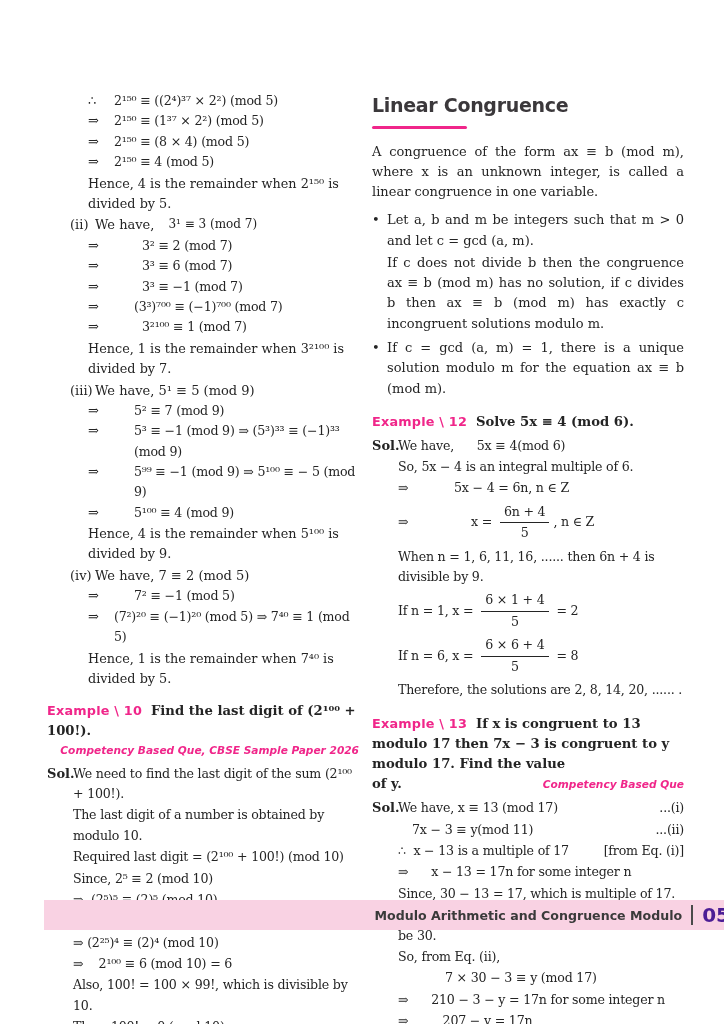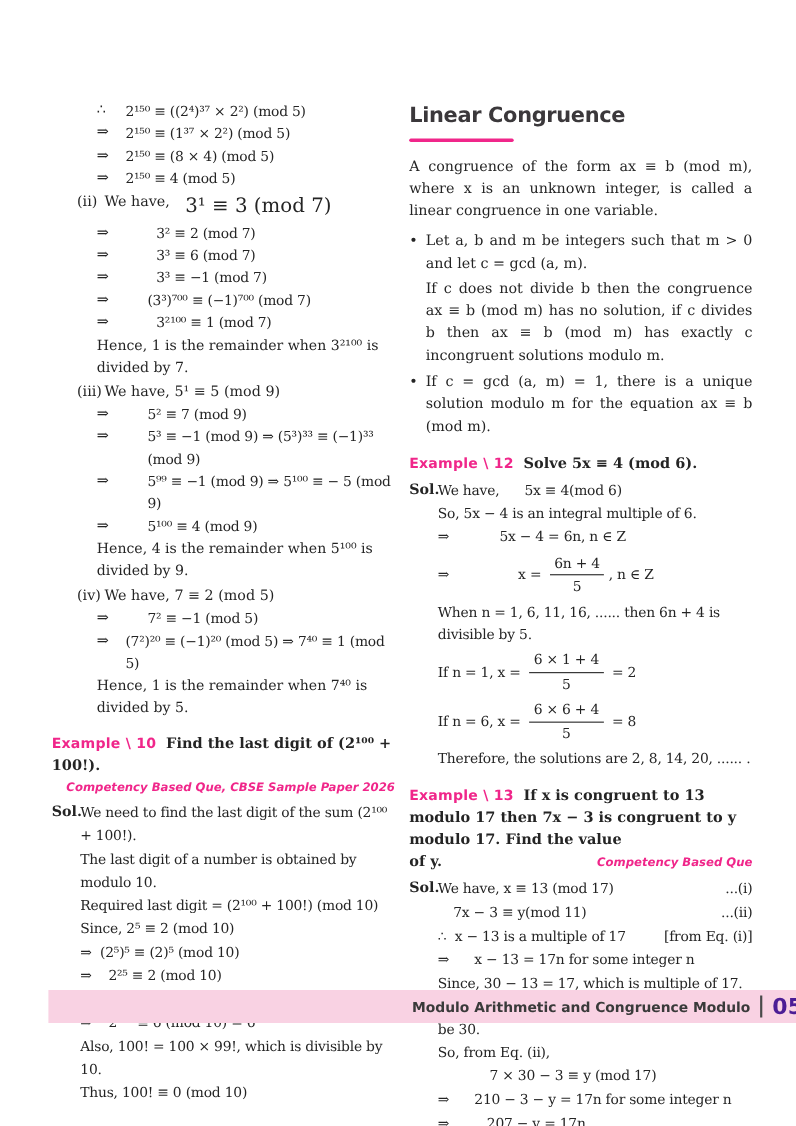--- a/index.html
+++ b/index.html
@@ -18,21 +18,21 @@
   .sym { width:26px; flex:none; }
   .eq { white-space:pre-wrap; letter-spacing:-0.2px; font-size:12.6px; line-height:1.62; }
   .eq.ti { margin-left:0; }
   .eq.c  { margin-left:28px; }
   .eq.t2 { margin-left:20px; }
   .eq.t0 { margin-left:0; }
   .conc { margin-left:18px; margin-top:1px; margin-bottom:2px; white-space:pre-wrap; font-size:12.8px; }
   .partrow { display:flex; margin-top:1px; }
   .plabel { width:25px; flex:none; }
   .pintro { white-space:pre-wrap;text-align:center; }
-  .peq { margin-left:14px; white-space:pre-wrap; font-size:18px; }
+  .peq { margin-left:14px; white-space:pre-wrap; font-size:12px; }
 
   
   .example { margin-top:13px; }
   .exhead { line-height:1.5; }
   .exlabel {
     font-family:"DejaVu Sans", sans-serif; font-weight:bold; color:#F0268A;
     font-size:12.8px; margin-right:9px; letter-spacing:0.2px;
   }
   .extitle { font-weight:bold; font-size:13.2px; }
   .extag {
@@ -95,20 +95,21 @@
           <span class="eq ti">2¹⁵⁰ ≡ (1³⁷ × 2²) (mod 5)</span>
         </div>
         <div class="eqrow">
           <span class="sym">⇒</span>
           <span class="eq ti">2¹⁵⁰ ≡ (8 × 4) (mod 5)</span>
         </div>
         <div class="eqrow">
           <span class="sym">⇒</span>
           <span class="eq ti">2¹⁵⁰ ≡ 4 (mod 5)</span>
         </div>
+        <div class="conc">Hence, 4 is the remainder when 2¹⁵⁰ is divided by 5.</div>
 
         <div class="partrow">
           <span class="plabel">(ii)</span>
           <span class="pintro">We have,</span>
           <span class="peq">3¹ ≡ 3 (mod 7)</span>
         </div>
         <div class="eqrow">
           <span class="sym">⇒</span>
           <span class="eq c">3² ≡ 2 (mod 7)</span>
         </div>
@@ -218,21 +219,21 @@
             <div class="mline">We have,      5x ≡ 4(mod 6)</div>
             <div class="mline">So, 5x − 4 is an integral multiple of 6.</div>
             <div class="mline eqflex">
               <span class="sym">⇒</span>
               <span class="ind30">5x − 4 = 6n, n ∈ Z</span>
             </div>
             <div class="mline fracline">
               <span class="sym">⇒</span>
               <span class="ind47"><span>x = </span><span class="frac"><span class="num">6n + 4</span><span class="den">5</span></span><span>, n ∈ Z</span></span>
             </div>
-            <div class="mline">When n = 1, 6, 11, 16, ...... then 6n + 4 is divisible by 5.</div>
+            <div class="mline">When n = 1, 6, 11, 16, ...... then 6n + 4 is divisible by 9.</div>
             <div class="mline fracline">
               <span>If n = 1, x = </span><span class="frac"><span class="num">6 × 1 + 4</span><span class="den">5</span></span><span> = 2</span>
             </div>
             <div class="mline fracline">
               <span>If n = 6, x = </span><span class="frac"><span class="num">6 × 6 + 4</span><span class="den">5</span></span><span> = 8</span>
             </div>
             <div class="mline">Therefore, the solutions are 2, 8, 14, 20, ...... .</div>
           </div>
         </div>
       </section>

